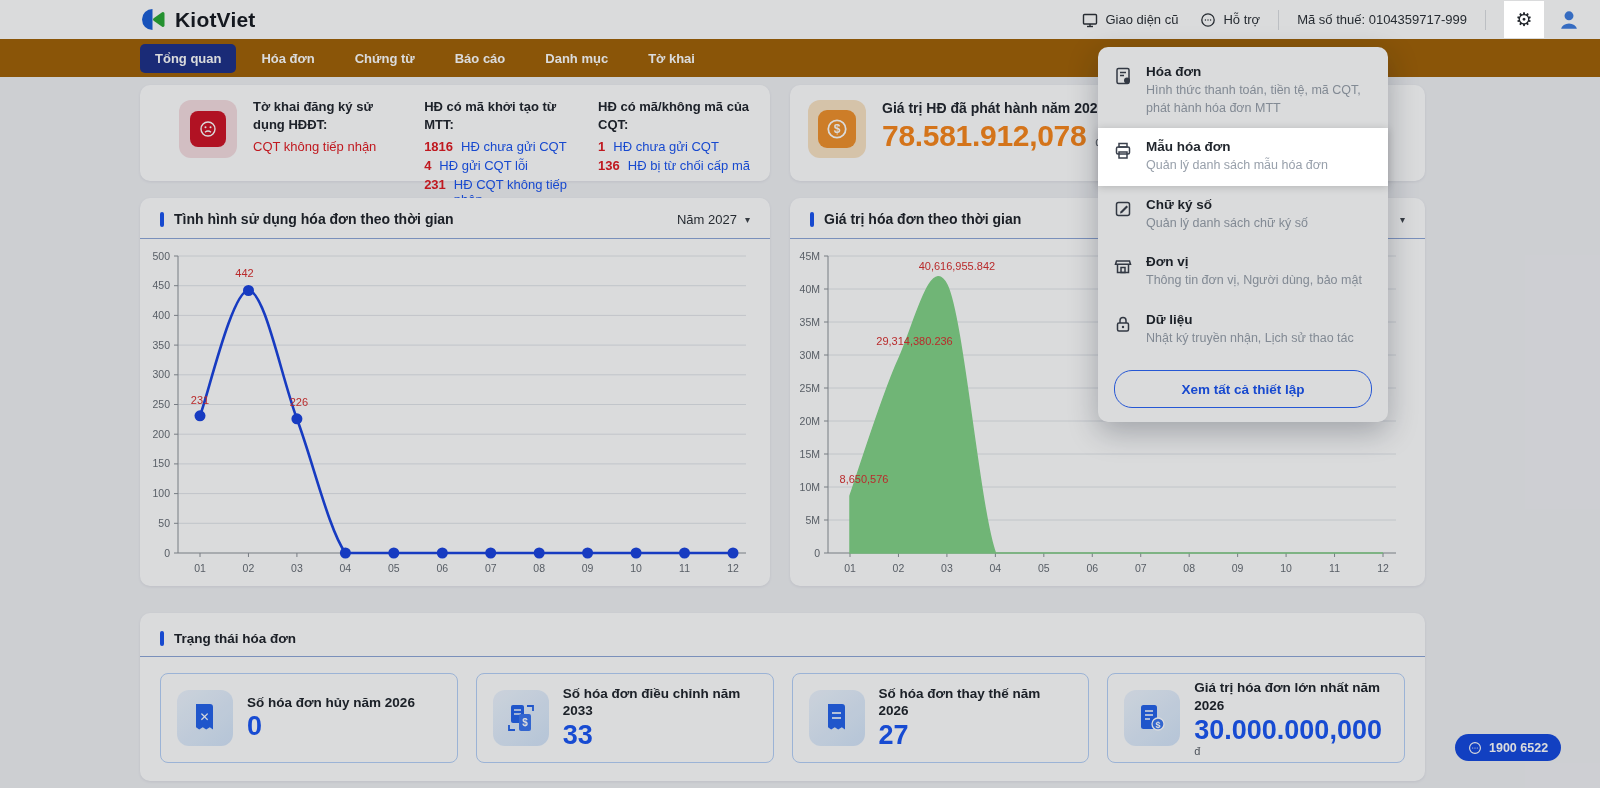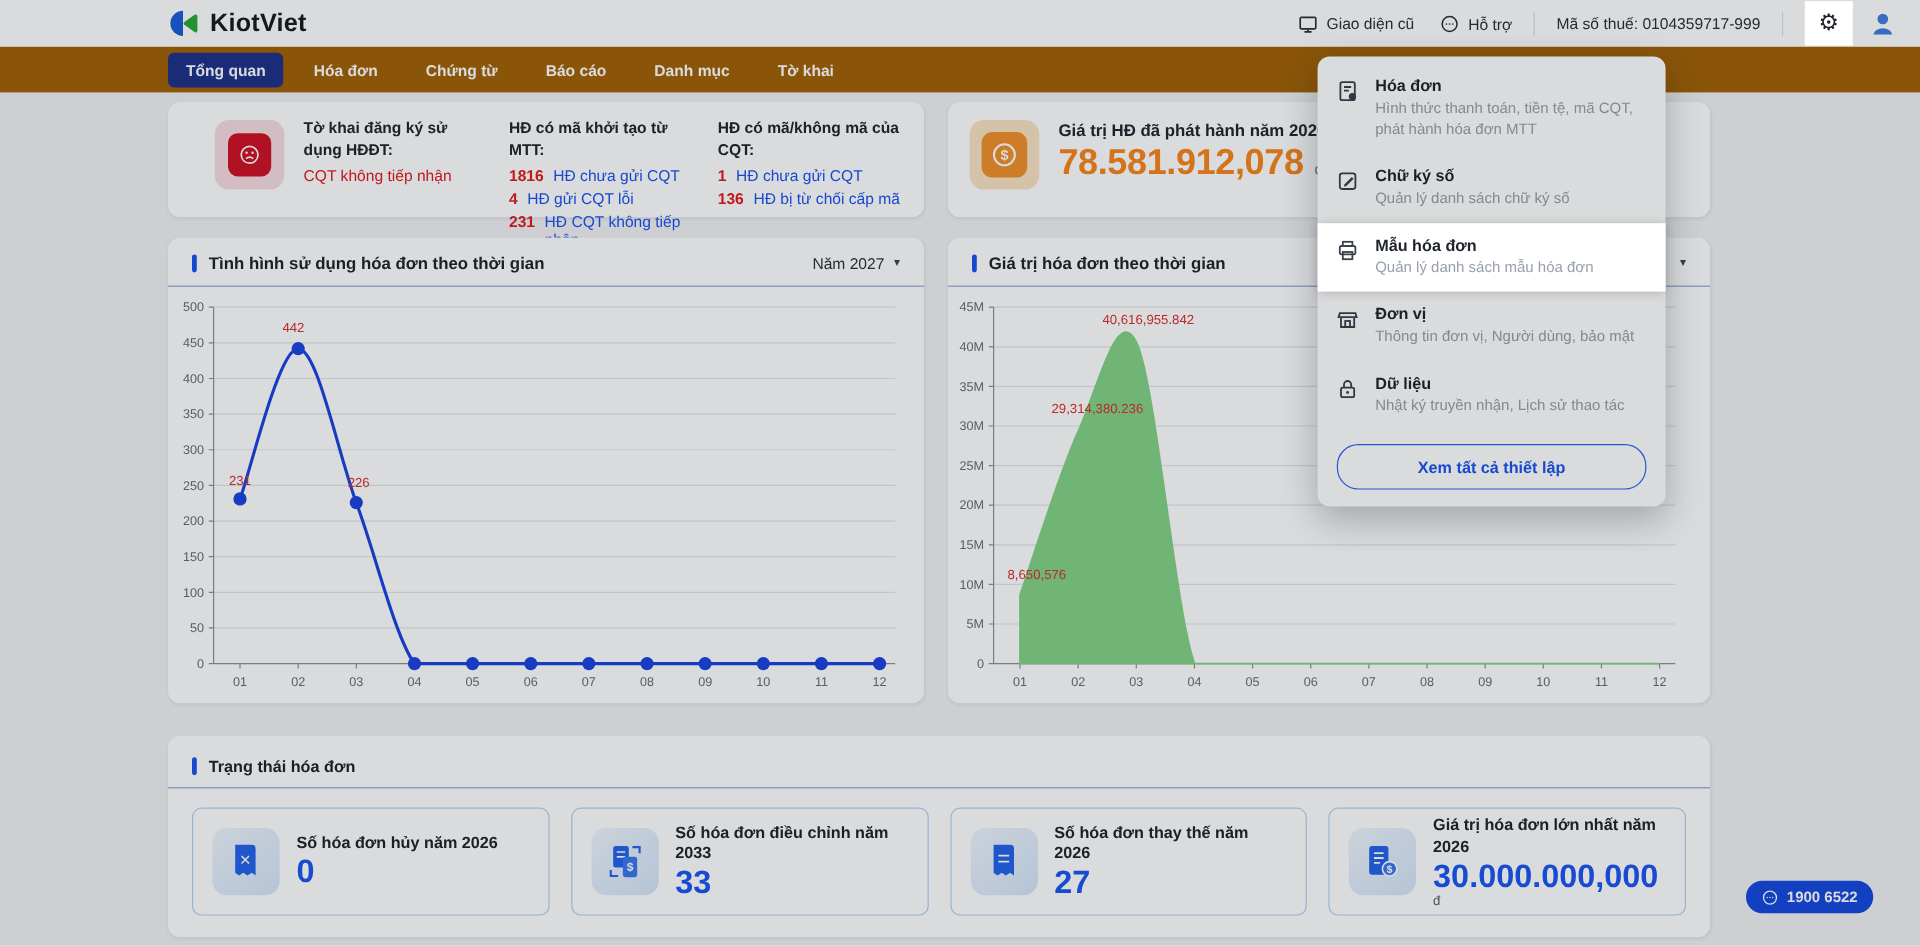--- a/index.html
+++ b/index.html
@@ -9,21 +9,21 @@
     font-family:"Liberation Sans","DejaVu Sans",sans-serif;
     -webkit-font-smoothing:antialiased;
   }
   
   .topbar{height:39px;background:#fff;display:flex;align-items:center;
     padding:0 16px 0 140px;box-sizing:border-box;}
   .brand{display:flex;align-items:center;gap:8px;}
   .brand-name{font-size:21px;font-weight:bold;color:#171b21;letter-spacing:.2px;}
   .topbar-right{margin-left:auto;display:flex;align-items:center;font-size:13px;color:#2c3137;}
   .tb-item{display:flex;align-items:center;gap:7px;cursor:pointer;white-space:nowrap;}
-  .tb-item + .tb-item{margin-left:22px;align-items:flex-end;}
+  .tb-item + .tb-item{margin-left:22px;}
   .tb-divider{width:1px;height:20px;background:#dcdee2;margin:0 18px;}
   .tb-text{white-space:nowrap;}
   .gear-btn{width:40px;height:37px;display:flex;align-items:center;justify-content:center;
     background:#fff;position:relative;z-index:600;font-size:19px;color:#22262c;cursor:pointer;}
   .avatar{width:30px;height:30px;margin-left:10px;display:flex;align-items:center;justify-content:center;cursor:pointer;}
   
   .navbar{height:38px;background:#a16207;display:flex;align-items:center;gap:10px;
     padding:0 140px;box-sizing:border-box;}
   .nav-item{color:#fff;font-size:13px;font-weight:bold;padding:7px 15px;border-radius:5px;cursor:pointer;white-space:nowrap;}
   .nav-item.active{background:#1e3189;}
@@ -471,45 +471,45 @@
       <line x1="7" y1="6.5" x2="13" y2="6.5"></line>
         <line x1="7" y1="9.5" x2="11" y2="9.5"></line>
       <circle cx="14" cy="14.5" r="3" fill="#3a404c" stroke="none"></circle>
     </svg>
     <div>
       <div class="mi-title">Hóa đơn</div>
       <div class="mi-desc">Hình thức thanh toán, tiền tệ, mã CQT, phát hành hóa đơn MTT</div>
     </div>
   </div>
 
-  <div class="menu-item">
-    <svg class="mi-icon" viewBox="0 0 20 20" fill="none" stroke="#3a404c" stroke-width="1.5">
-      <rect x="3.5" y="3.5" width="13" height="13" rx="2"></rect>
-      <path d="M7.5 12.5 L13.5 6.5 L15 8 L9 14 L7 14.6 Z" fill="#3a404c" stroke="none"></path>
-    </svg>
-    <div>
-      <div class="mi-title">Chữ ký số</div>
-      <div class="mi-desc">Quản lý danh sách chữ ký số</div>
-    </div>
-  </div>
-
   <div class="menu-item spotlight">
     <svg class="mi-icon" viewBox="0 0 20 20" fill="none" stroke="#3a404c" stroke-width="1.5">
       <rect x="6" y="2.5" width="8" height="3.5"></rect>
       <rect x="3.5" y="6" width="13" height="7" rx="1.5"></rect>
       <rect x="6" y="11" width="8" height="6"></rect>
     </svg>
     <div>
       <div class="mi-title">Mẫu hóa đơn</div>
       <div class="mi-desc">Quản lý danh sách mẫu hóa đơn</div>
     </div>
   </div>
 
   <div class="menu-item">
     <svg class="mi-icon" viewBox="0 0 20 20" fill="none" stroke="#3a404c" stroke-width="1.5">
+      <rect x="3.5" y="3.5" width="13" height="13" rx="2"></rect>
+      <path d="M7.5 12.5 L13.5 6.5 L15 8 L9 14 L7 14.6 Z" fill="#3a404c" stroke="none"></path>
+    </svg>
+    <div>
+      <div class="mi-title">Chữ ký số</div>
+      <div class="mi-desc">Quản lý danh sách chữ ký số</div>
+    </div>
+  </div>
+
+  <div class="menu-item">
+    <svg class="mi-icon" viewBox="0 0 20 20" fill="none" stroke="#3a404c" stroke-width="1.5">
       <path d="M4.5 8.5 V16.5 H15.5 V8.5"></path>
       <path d="M3.5 5 h13 l1 3.2 h-15 z"></path>
       <rect x="8" y="11.5" width="4" height="5"></rect>
     </svg>
     <div>
       <div class="mi-title">Đơn vị</div>
       <div class="mi-desc">Thông tin đơn vị, Người dùng, bảo mật</div>
     </div>
   </div>
 

